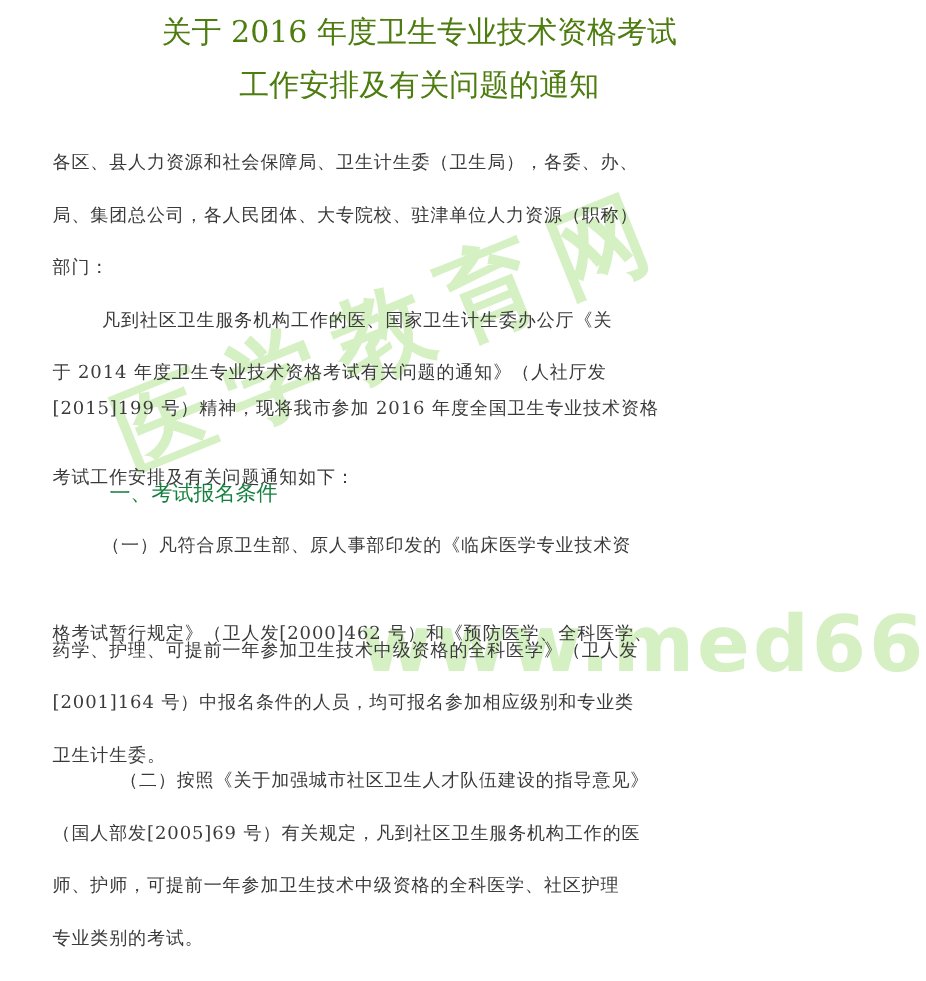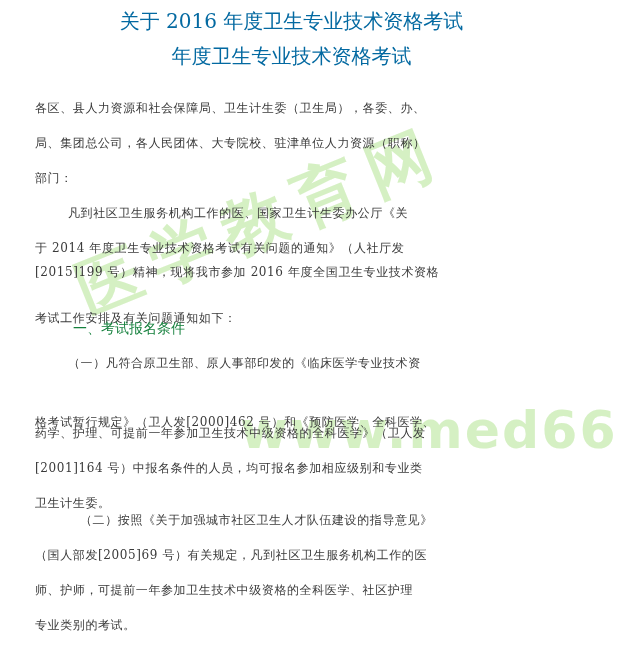--- a/index.html
+++ b/index.html
@@ -3,35 +3,35 @@
   <meta charset="utf-8">
   <style>
     html, body { margin: 0; padding: 0; }
     body {
       width: 617px; height: 654px; background: #ffffff; position: relative; overflow: hidden;
       font-family: "DejaVu Serif", "Liberation Serif", serif; color: #333333;
     }
     .watermark { position: absolute; pointer-events: none; color: #c8ebb0; opacity: 0.75; font-family: "DejaVu Sans", sans-serif; font-weight: bold; white-space: nowrap; }
     .wm-cn { left: 80px; top: 250px; font-size: 64px; transform: rotate(-22deg); transform-origin: left center; letter-spacing: 14px; }
     .wm-url { left: 240px; top: 400px; font-size: 52px; letter-spacing: 2px; }
-    .title { position: absolute; left: 16px; width: 551px; text-align: center; font-size: 20px; color: #0369a1; }
+    .title { position: absolute; left: 4px; width: 551px; text-align: center; font-size: 20px; color: #4d7c0f; }
     .t1 { top: 8px; }
     .t2 { top: 43px; }
     .line { position: absolute; left: 35px; font-size: 12px; white-space: nowrap; letter-spacing: 0.6px; color: #3a3a3a; }
     .heading { position: absolute; left: 73px; font-size: 14px; font-family: Liberation Mono, monospace; color: #15803d; white-space: nowrap; }
   </style>
 </head>
 <body>
 
 <div class="watermark wm-cn">医学教育网</div>
 <div class="watermark wm-url">www.med66.com</div>
 
 <div>
   <div class="title t1">关于 2016 年度卫生专业技术资格考试</div>
-  <div class="title t2">年度卫生专业技术资格考试</div>
+  <div class="title t2">工作安排及有关问题的通知</div>
 
   <div class="line" style="top:100px">各区、县人力资源和社会保障局、卫生计生委（卫生局），各委、办、</div>
   <div class="line" style="top:135px">局、集团总公司，各人民团体、大专院校、驻津单位人力资源（职称）</div>
   <div class="line" style="top:170px">部门：</div>
 
   <div class="line" style="top:205px; left:68px">凡到社区卫生服务机构工作的医、国家卫生计生委办公厅《关</div>
   <div class="line" style="top:240px">于 2014 年度卫生专业技术资格考试有关问题的通知》（人社厅发</div>
   <div class="line" style="top:264px">[2015]199 号）精神，现将我市参加 2016 年度全国卫生专业技术资格</div>
   <div class="line" style="top:310px">考试工作安排及有关问题通知如下：</div>
 

